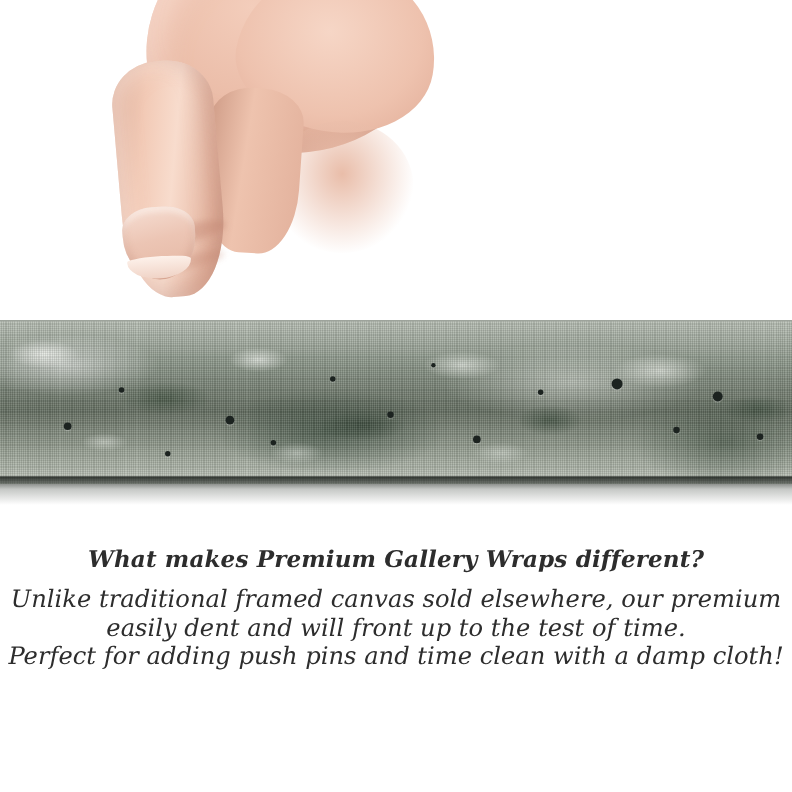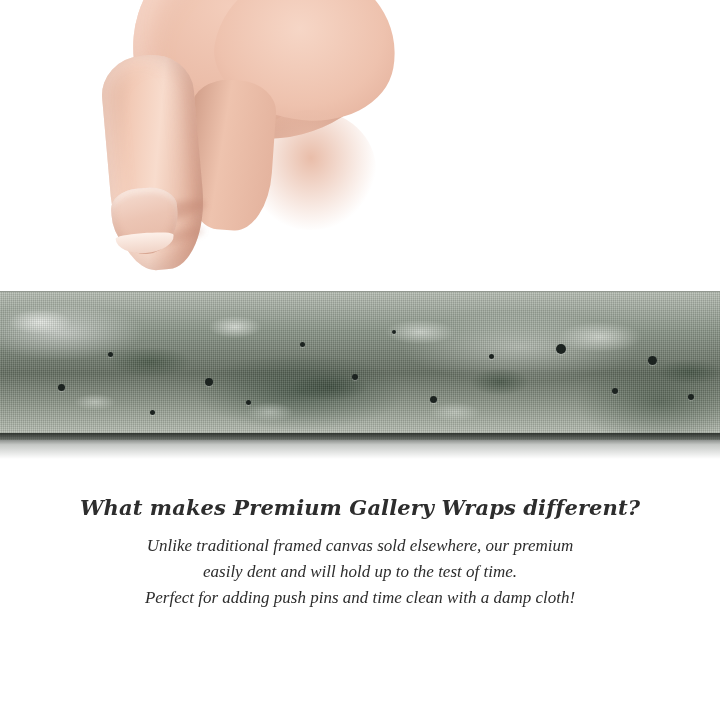--- a/index.html
+++ b/index.html
@@ -214,23 +214,22 @@
     font-family: "DejaVu Serif", serif;
     font-style: italic;
   }
   .caption-heading {
     font-size: 21px;
     font-weight: 700;
     letter-spacing: 0.1px;
     margin-bottom: 13px;
   }
   .caption-line {
-    font-size: 17px;
+    font-size: 22px;
     line-height: 26px;
-    font-family: Liberation Serif, serif;
   }
 </style>
 </head>
 <body>
 
 <div class="stage">
 
   <div class="upper">
     <div class="hand">
       <div class="hand-back"></div>
@@ -264,17 +263,17 @@
     <div class="speckle" style="left:648px; top:64px;  width:9px;  height:9px;"></div>
     <div class="speckle" style="left:688px; top:102px; width:6px;  height:6px;"></div>
     <div class="speckle" style="left:150px; top:118px; width:5px;  height:5px;"></div>
     <div class="speckle" style="left:392px; top:38px;  width:4px;  height:4px;"></div>
   </div>
   <div class="strip-shadow"></div>
 
   <div class="caption">
     <div class="caption-heading">What makes Premium Gallery Wraps different?</div>
     <div class="caption-line">Unlike traditional framed canvas sold elsewhere, our premium</div>
-    <div class="caption-line">easily dent and will hold up to the test of time.</div>
+    <div class="caption-line">easily dent and will front up to the test of time.</div>
     <div class="caption-line">Perfect for adding push pins and time clean with a damp cloth!</div>
   </div>
 
 </div>
 
 </body></html>

